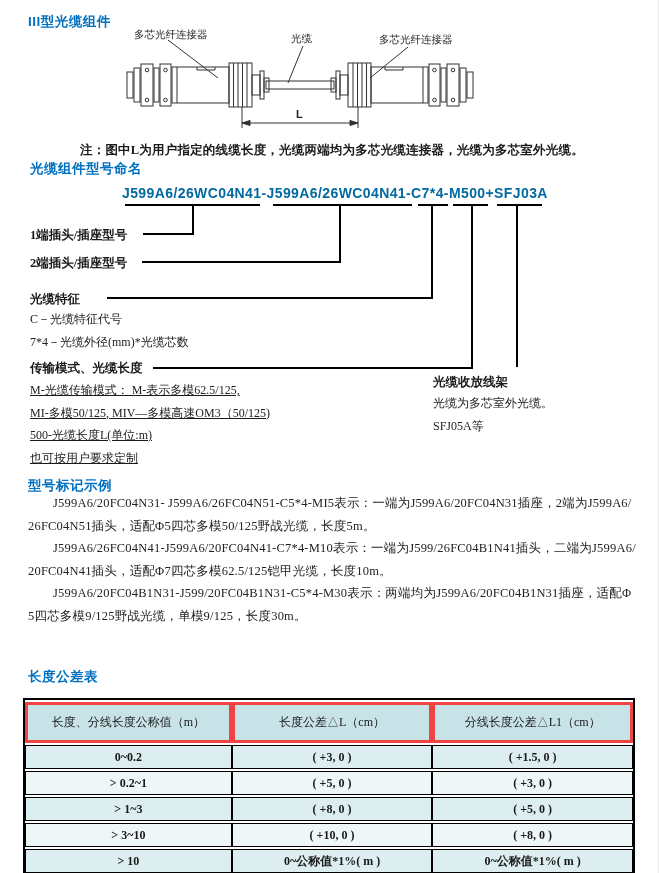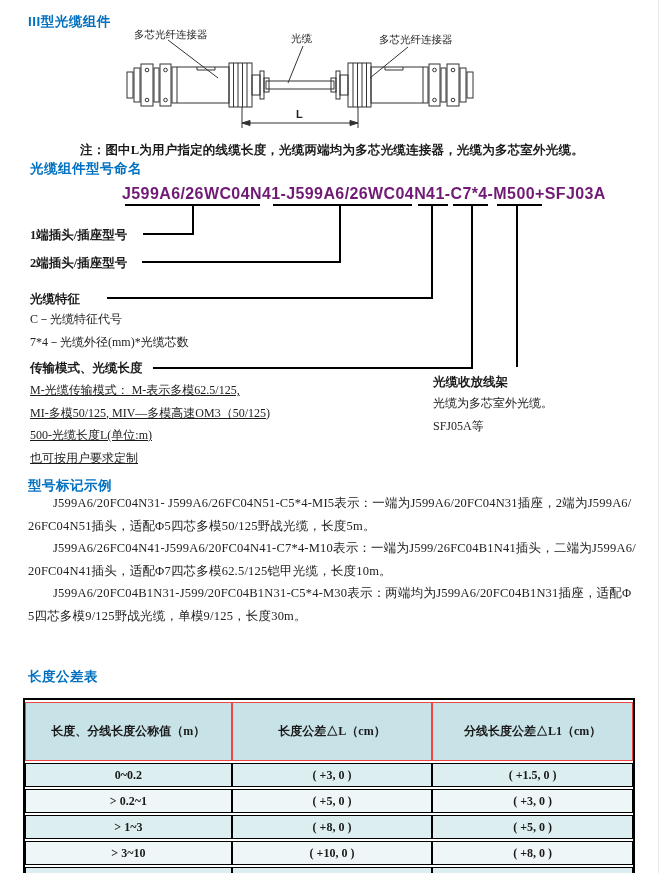--- a/index.html
+++ b/index.html
@@ -18,21 +18,21 @@
   .abs{position:absolute;}
   .blue-heading{
     color:var(--blue);font-family:"Liberation Sans", sans-serif;
     font-weight:bold;font-size:13.5px;letter-spacing:0.5px;
   }
   .note-line{
     font-weight:bold;font-size:12.5px;letter-spacing:0.2px;
   }
   .model-number{
     font-family:"Liberation Sans", sans-serif;font-weight:bold;
-    font-size:16px;letter-spacing:0.4px;color:#701a75;white-space:nowrap;
+    font-size:14px;letter-spacing:0.4px;color:#0369a1;white-space:nowrap;
   }
   .callout-label{
     font-weight:bold;font-size:12.5px;white-space:nowrap;
   }
   .body-line{
     font-size:12px;white-space:nowrap;line-height:22.5px;color:#222;
   }
   .svg-overlay{position:absolute;left:0;top:0;pointer-events:none;}
   .examples{
     position:absolute;left:28px;top:492px;width:608px;
@@ -41,22 +41,22 @@
     font-size:12.5px;line-height:22.5px;text-indent:2em;
     word-break:break-all;color:#222;letter-spacing:0.2px;
   }
   table.tolerance{
     position:absolute;left:23px;top:698px;width:612px;
     border:2px solid #000;border-collapse:separate;border-spacing:0 2px;
     font-size:12px;text-align:center;
     font-family:"Liberation Serif", serif;
   }
   table.tolerance th{
-    background:var(--hdr-bg);border:1px solid #ef4444;
-    font-weight:bold;height:24px;padding:20px 4px;
+    background:var(--hdr-bg);border:3px solid #ef4444;
+    font-weight:normal;height:24px;padding:9px 4px;
   }
   table.tolerance td{
     border:1px solid #000;height:24px;padding:2px 4px;font-weight:600;
   }
   table.tolerance tr.odd td{background:var(--row-odd);}
   table.tolerance tr.even td{background:var(--row-even);}
   .drawing text{
     font-family:"Liberation Sans", sans-serif;font-size:10.5px;fill:#222;
   }
 </style>

